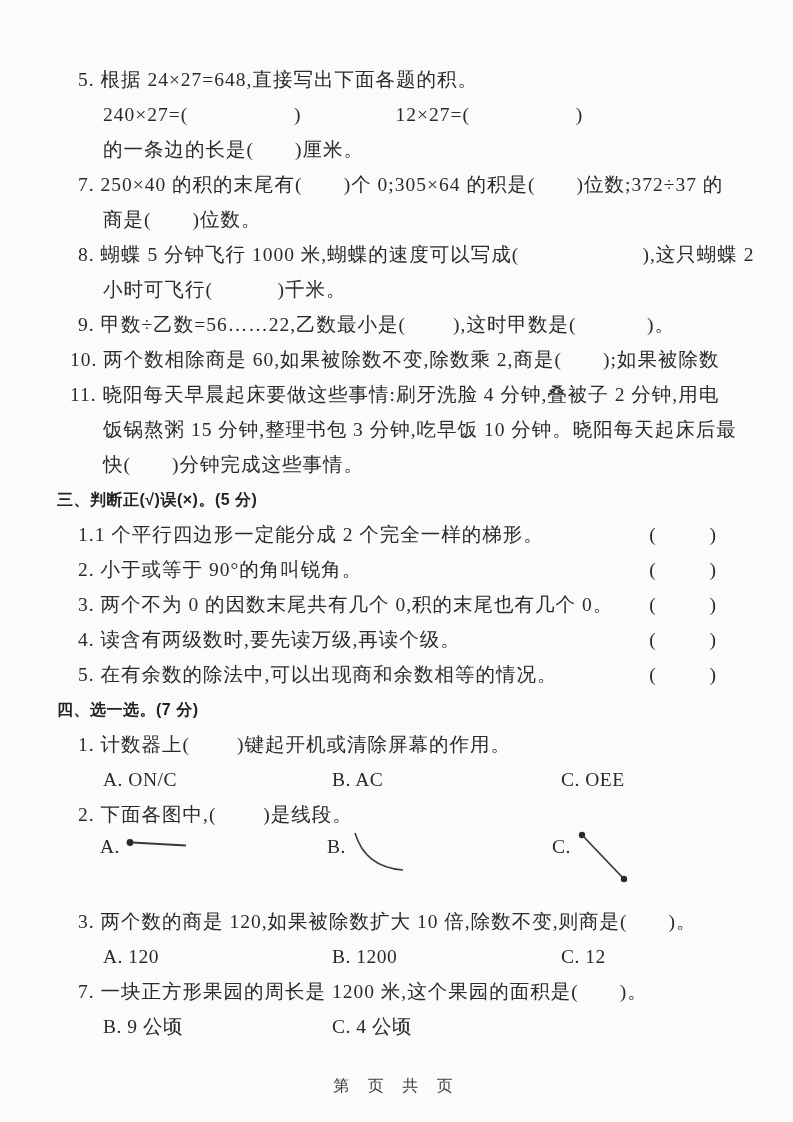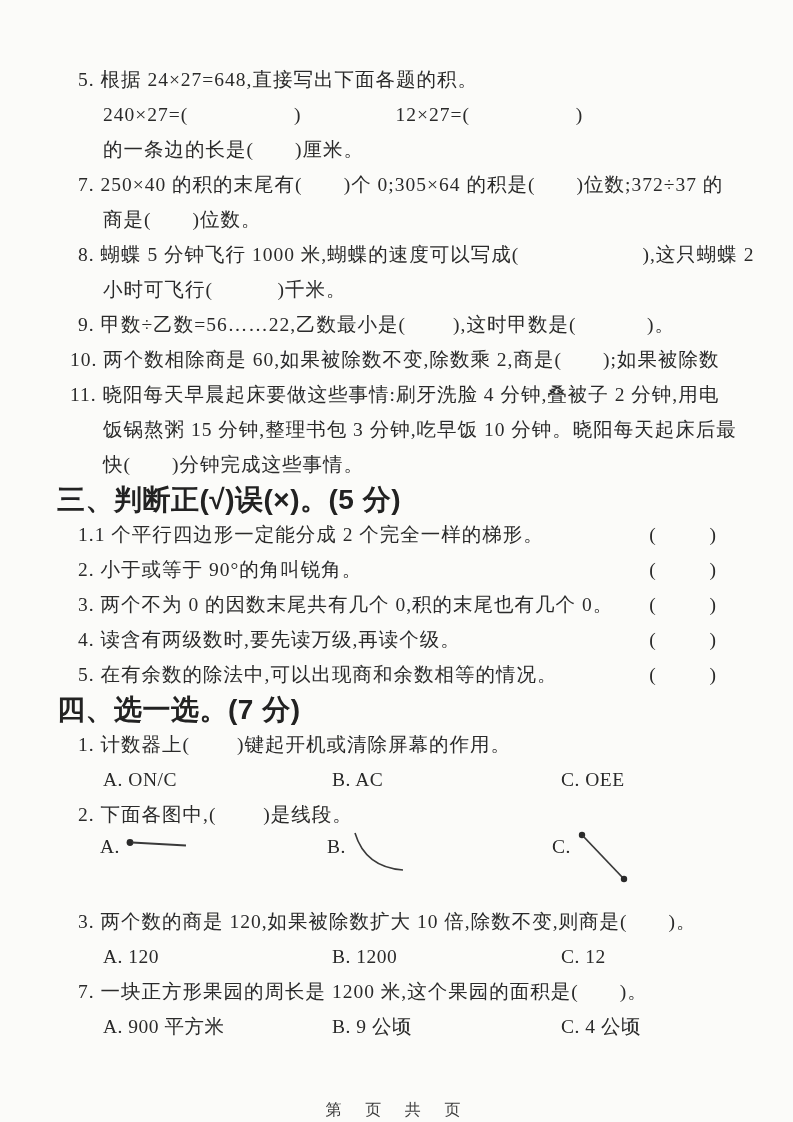--- a/index.html
+++ b/index.html
@@ -23,21 +23,21 @@
     line-height: 35px;
     white-space: pre;
     letter-spacing: 1px;
   }
   .ind-first  { padding-left: 21px; }  
   .ind-first2 { padding-left: 13px; }  
   .ind-cont   { padding-left: 46px; }  
   .heading {
     font-family: "Liberation Sans", "DejaVu Sans", sans-serif;
     font-weight: bold;
-    font-size: 28px;
+    font-size: 16px;
     line-height: 35px;
     white-space: pre;
     letter-spacing: 0.5px;
     color: #222;
   }
   .judge-item {
     display: flex;
     justify-content: space-between;
     line-height: 35px;
     padding-left: 21px;
@@ -68,25 +68,25 @@
   .fig-a { left: 43px; }
   .fig-b { left: 270px; }
   .fig-c { left: 495px; }
   .fig-a svg { margin-top: 5px; }
   .fig-b svg { margin-top: -1px; }
   .fig-c svg { margin-top: -2px; }
   .fig-stroke { stroke: #3a3a3a; fill: none; }
   .fig-dot { fill: #2a2a2a; stroke: none; }
   .footer {
     position: absolute;
-    bottom: 1px;
+    bottom: 25px;
     left: 0;
     width: 100%;
     text-align: center;
-    font-family: Liberation Mono, monospace;
+    font-family: Liberation Sans, sans-serif;
     font-size: 16px;
     letter-spacing: 7px;
     color: #3d3d3d;
     white-space: pre;
   }
 </style>
 </head>
 <body>
 
 <div class="page">
@@ -164,21 +164,20 @@
 
     <div class="line ind-first">3. 两个数的商是 120,如果被除数扩大 10 倍,除数不变,则商是(       )。</div>
     <div class="options">
       <span class="opt">A. 120</span>
       <span class="opt">B. 1200</span>
       <span class="opt">C. 12</span>
     </div>
 
     <div class="line ind-first">7. 一块正方形果园的周长是 1200 米,这个果园的面积是(       )。</div>
     <div class="options">
-      <span class="opt">A. 900 平方米</span>
       <span class="opt">B. 9 公顷</span>
       <span class="opt">C. 4 公顷</span>
     </div>
 
   </div>
 
   <div class="footer">第 页 共 页</div>
 </div>
 
 </body></html>

